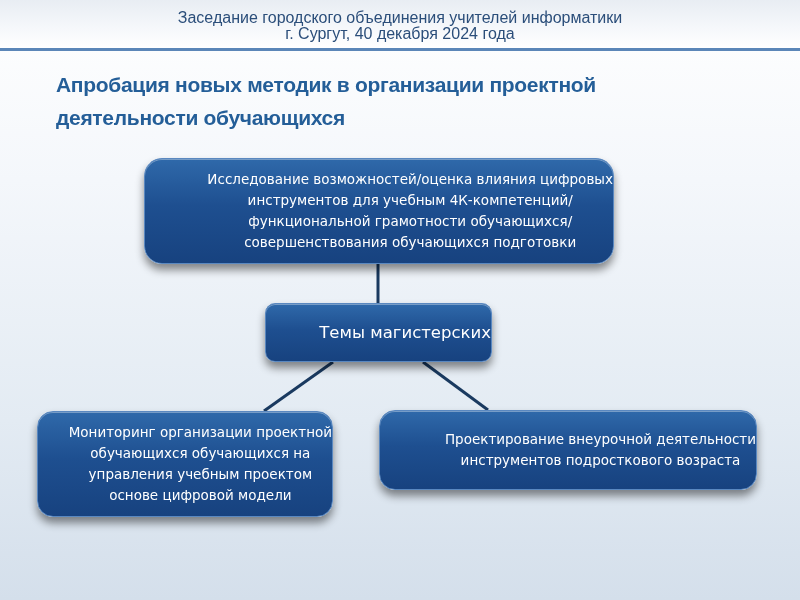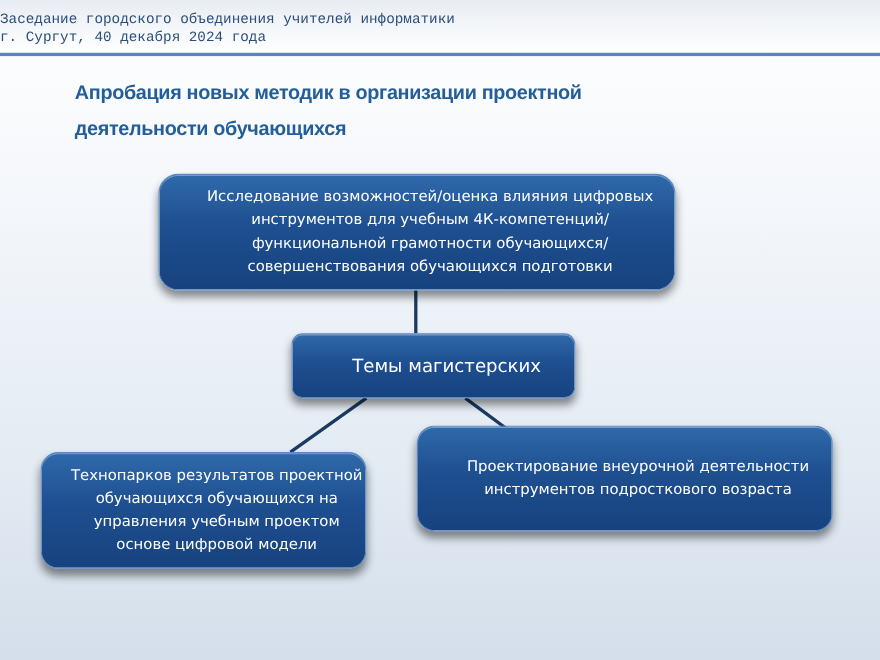--- a/index.html
+++ b/index.html
@@ -10,44 +10,44 @@
   }
   .header {
     position:absolute; left:0; top:0; width:800px; height:48px;
     background: linear-gradient(180deg, #e8edf3 0%, #f6f8fb 60%, #ffffff 100%);
   }
   .header-line {
     position:absolute; left:0; top:48px; width:800px; height:3px;
     background:#5b86b8;
   }
   .header-text {
-    position:absolute; left:0; top:10px; width:800px; 
-    font-family:Liberation Mono, monospace; font-size:13px; color:#2b4e7a; line-height:16px;
+    position:absolute; left:0; top:10px; width:800px; text-align:center;
+    font-family:Liberation Sans, sans-serif; font-size:16px; color:#2b4e7a; line-height:16px;
   }
   .title {
     position:absolute; left:56px; top:68px; width:720px;
     font-family:"Liberation Sans", sans-serif; font-weight:bold;
-    font-size:18px; line-height:33px; color:#245e98; letter-spacing:-0.3px;margin-left:12px;
+    font-size:21px; line-height:33px; color:#245e98; letter-spacing:-0.3px;
   }
   .box {
     position:absolute; box-sizing:border-box;
     border-radius:16px;
     background: linear-gradient(180deg, #2f69aa 0%, #1e4f90 45%, #17427f 100%);
     border:1px solid #5a88c0;
     box-shadow: 0 6px 8px rgba(0,0,0,0.45), inset 0 1px 0 rgba(255,255,255,0.35);
     color:#ffffff; text-align:center;
-    display:flex; align-items:center; justify-content:center;
+    display:flex; align-items:center; justify-content:flex-end;
     font-family:"DejaVu Sans", sans-serif;
     padding-left:24px;
   }
   .box span { display:block; }
   .box-top { left:144px; top:158px; width:470px; height:106px; font-size:13.5px; line-height:21px; border-radius:18px; }
-  .box-center { left:265px; top:303px; width:258px; height:59px; font-size:16.5px; line-height:24px; border-radius:10px; }
+  .box-center { left:265px; top:303px; width:227px; height:59px; font-size:16.5px; line-height:24px; border-radius:10px; }
   .box-left { left:37px; top:411px; width:296px; height:106px; font-size:13.5px; line-height:21px; }
-  .box-right { left:379px; top:387px; width:378px; height:96px; font-size:13.5px; line-height:21px; }
+  .box-right { left:379px; top:410px; width:378px; height:80px; font-size:13.5px; line-height:21px; }
   svg.connectors { position:absolute; left:0; top:0; }
 </style>
 </head>
 <body>
 
 <div class="header">
   <div class="header-text">
     <span style="display:block">Заседание городского объединения учителей информатики</span>
     <span style="display:block">г. Сургут, 40 декабря 2024 года</span>
   </div>
@@ -75,21 +75,21 @@
 </div>
 
 <div class="box box-center">
   <div>
     <span>Темы магистерских</span>
   </div>
 </div>
 
 <div class="box box-left">
   <div>
-    <span>Технопарков результатов проектной</span>
+    <span>Мониторинг организации проектной</span>
     <span>обучающихся обучающихся на</span>
     <span>управления учебным проектом</span>
     <span>основе цифровой модели</span>
   </div>
 </div>
 
 <div class="box box-right">
   <div>
     <span>Проектирование внеурочной деятельности</span>
     <span>инструментов подросткового возраста</span>

